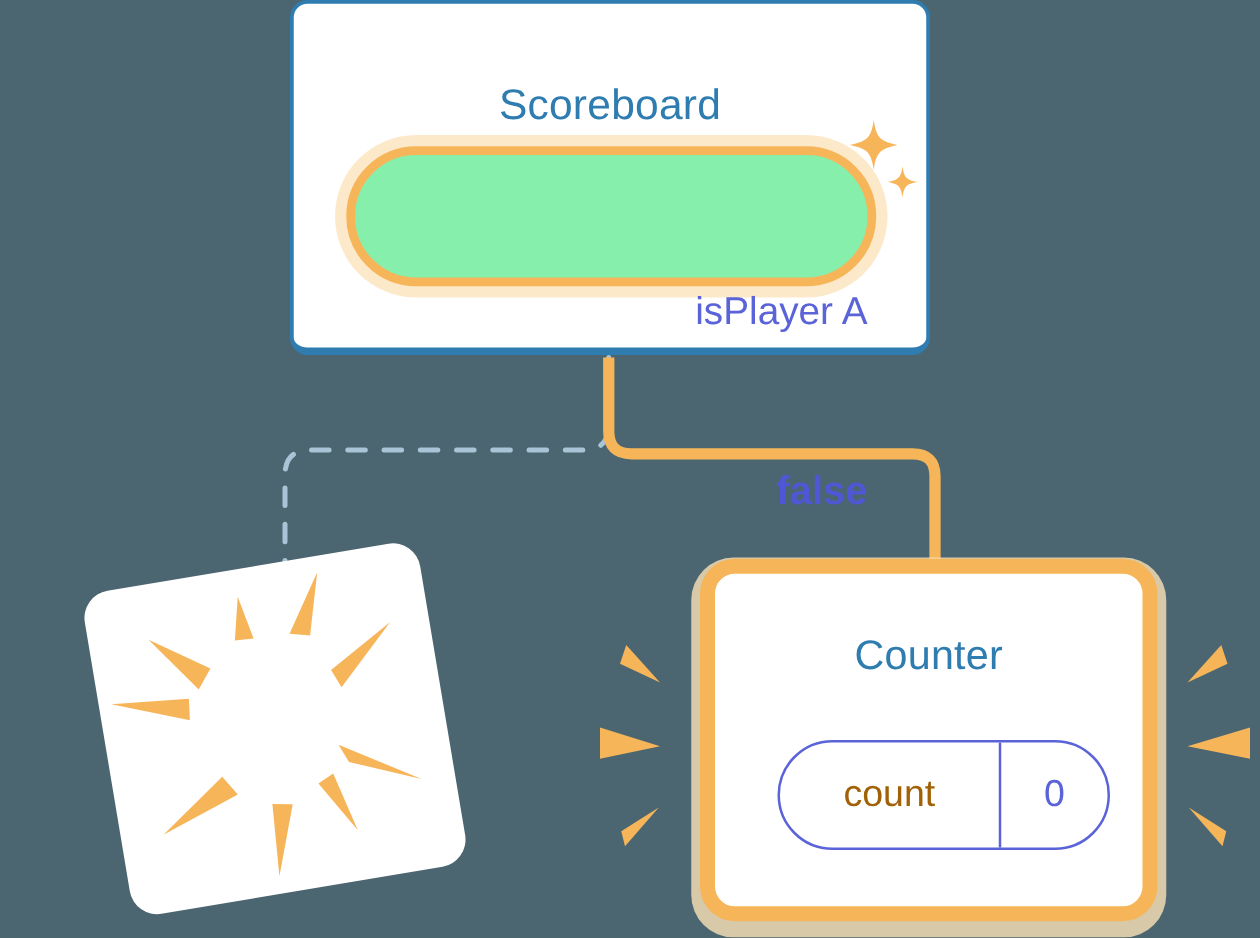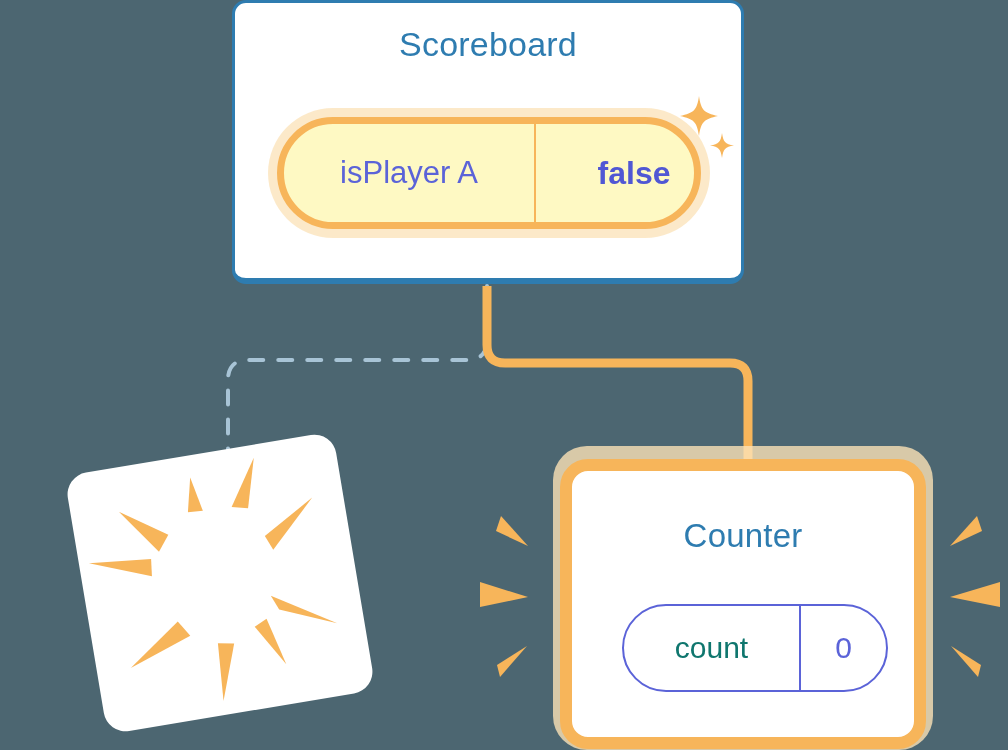--- a/index.html
+++ b/index.html
@@ -44,21 +44,21 @@
     z-index: 3;
   }
   .card-title {
     text-align: center;
     color: #2e7cb0;
     font-size: 34px;
     font-weight: 400;
     letter-spacing: 0.2px;
   }
   .scoreboard-card .card-title {
-    margin-top: 22px;
+    margin-top: 62px;
   }
 
   
   .pill-wrap {
     position: absolute;
     left: 42px;
     top: 114px;
     width: 424px;
     height: 112px;
   }
@@ -68,24 +68,25 @@
     width: 442px; height: 130px;
     border-radius: 65px;
     background: #fbe2b7;
     opacity: .75;
   }
   .pill-orange {
     position: absolute;
     inset: 0;
     border: 7px solid #f7b55a;
     border-radius: 56px;
-    background: #fef9c3;
+    background: #86efac;
     box-sizing: border-box;
     display: flex;
-    align-items: center;
+    align-items: flex-end;
+    flex-direction: column;
   }
   .pill-orange .pill-key {
     flex: 0 0 250px;
     display: flex;
     align-items: center;
     justify-content: center;
     color: #5b63d8;
     font-size: 31px;
     font-weight: 400;
   }
@@ -127,21 +128,21 @@
   }
   .counter-glow {
     position: absolute;
     inset: 0;
     border-radius: 34px;
     background: #fbe2b7;
     opacity: .8;
   }
   .counter-inner {
     position: absolute;
-    left: 7px; top: 13px;
+    left: 7px; top: 1px;
     width: 366px; height: 290px;
     border: 12px solid #f7b55a;
     border-radius: 28px;
     background: #ffffff;
     box-sizing: border-box;
   }
   .counter-inner .card-title {
     margin-top: 46px;
     font-size: 33px;
   }
@@ -158,21 +159,21 @@
     background: #ffffff;
     box-sizing: border-box;
     display: flex;
     align-items: stretch;
   }
   .pill-thin .pill-key {
     flex: 0 0 175px;
     display: flex;
     align-items: center;
     justify-content: center;
-    color: #0f766e;
+    color: #a16207;
     font-size: 30px;
   }
   .pill-divider-blue {
     width: 2px;
     background: #5b63d8;
   }
   .pill-thin .pill-val {
     flex: 1 1 auto;
     display: flex;
     align-items: center;

